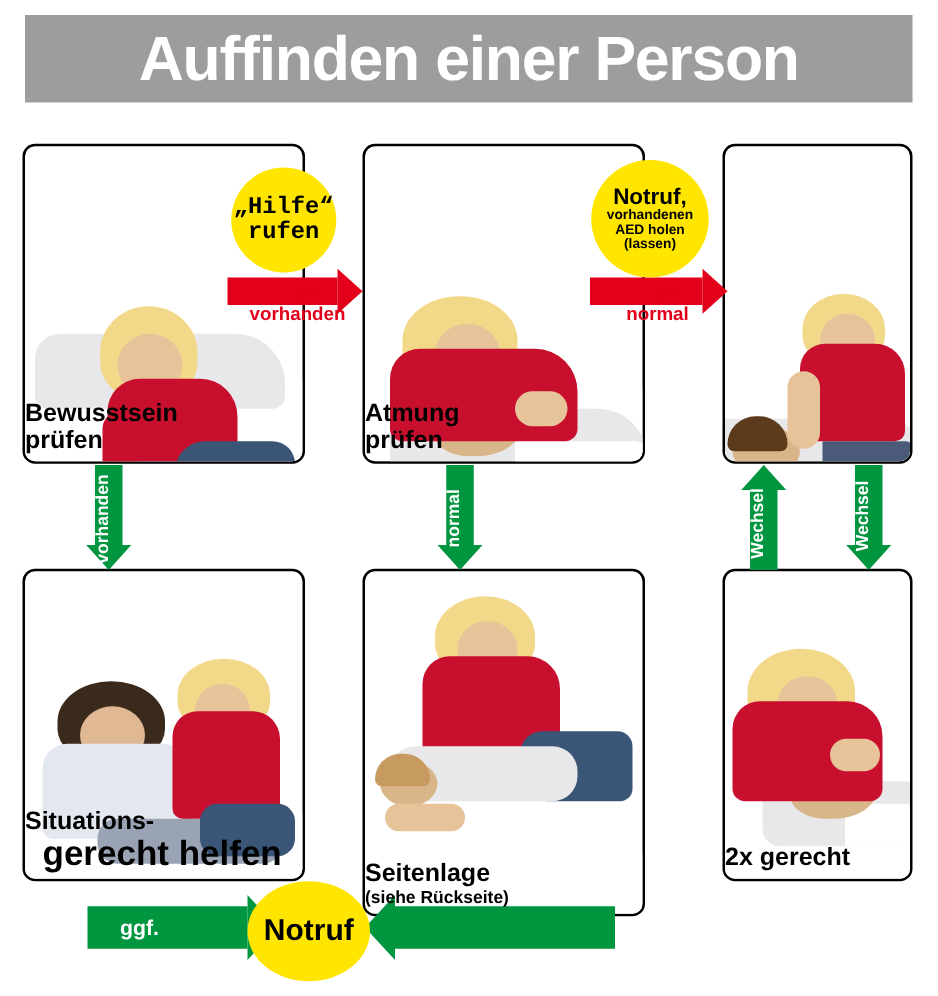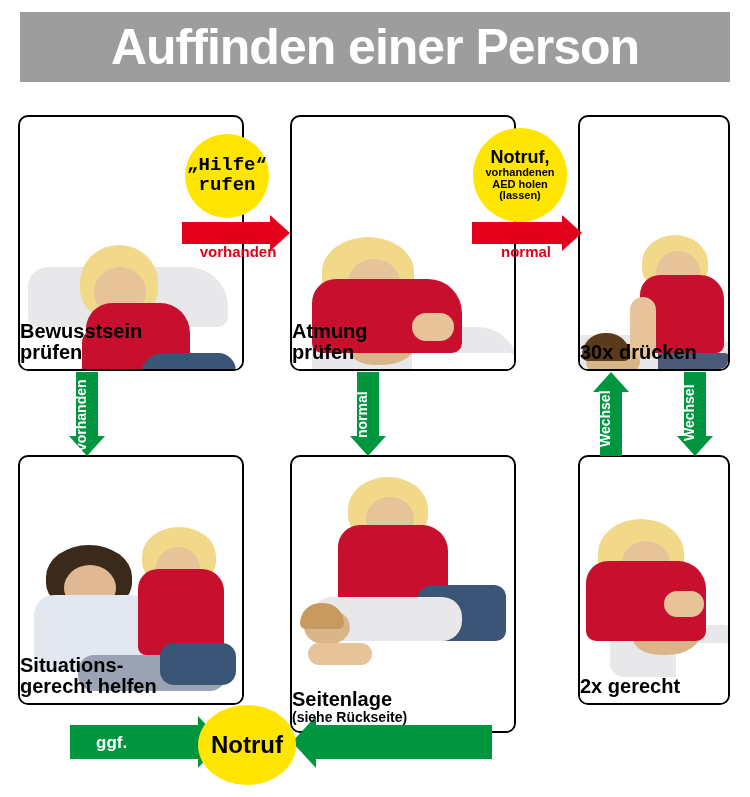--- a/index.html
+++ b/index.html
@@ -110,40 +110,37 @@
     <div class="floorline" style="height:30%;"></div>
     <div class="sk" style="left:0px;top:218px;width:152px;height:50px;background:#e8e8ea;border-radius:0 20px 8px 0;"></div>
     <div class="sk" style="left:78px;top:236px;width:74px;height:30px;background:#4a5a78;border-radius:0 8px 8px 0;"></div>
     <div class="sk" style="left:6px;top:224px;width:54px;height:40px;background:#d9b68a;border-radius:50%;"></div>
     <div class="sk" style="left:2px;top:216px;width:48px;height:28px;background:#5c3a1c;border-radius:24px 24px 6px 6px;"></div>
     <div class="sk" style="left:62px;top:118px;width:66px;height:56px;background:#f2d98a;border-radius:50% 50% 40% 40%;"></div>
     <div class="sk" style="left:76px;top:134px;width:44px;height:42px;background:#e7c39a;border-radius:50%;"></div>
     <div class="sk" style="left:60px;top:158px;width:84px;height:78px;background:#c8102e;border-radius:20px 24px 8px 8px;"></div>
     <div class="sk" style="left:50px;top:180px;width:26px;height:62px;background:#e7c39a;border-radius:13px;"></div>
   </div>
-  <div class="caption">
-    <span>30x drücken</span>
-  </div>
 </div>
 
 <div class="box" style="left:18px;top:455px;width:226px;height:250px;">
   <div class="photo">
     <div class="floorline" style="height:22%;"></div>
     <div class="sk" style="left:26px;top:88px;width:86px;height:64px;background:#3a2a1c;border-radius:50% 50% 40% 40%;"></div>
     <div class="sk" style="left:44px;top:108px;width:52px;height:46px;background:#e0b894;border-radius:50%;"></div>
     <div class="sk" style="left:14px;top:138px;width:120px;height:76px;background:#e3e7ef;border-radius:20px 24px 8px 8px;"></div>
     <div class="sk" style="left:58px;top:198px;width:148px;height:36px;background:#9aa3b4;border-radius:16px;"></div>
     <div class="sk" style="left:122px;top:70px;width:74px;height:58px;background:#f2d98a;border-radius:50% 50% 40% 40%;"></div>
     <div class="sk" style="left:136px;top:90px;width:44px;height:42px;background:#e7c39a;border-radius:50%;"></div>
     <div class="sk" style="left:118px;top:112px;width:86px;height:86px;background:#c8102e;border-radius:20px 22px 8px 8px;"></div>
     <div class="sk" style="left:140px;top:186px;width:76px;height:42px;background:#3b5577;border-radius:14px;"></div>
   </div>
   <div class="caption">
     <span>Situations-</span>
-    <span class="sub" style="font-size:20px;">gerecht helfen</span>
+    <span class="sub" style="font-size:28px;padding-left:14px;">gerecht helfen</span>
   </div>
 </div>
 
 <div class="box" style="left:290px;top:455px;width:226px;height:278px;">
   <div class="photo">
     <div class="floorline" style="height:18%;"></div>
     <div class="sk" style="left:56px;top:20px;width:80px;height:64px;background:#f2d98a;border-radius:50% 50% 40% 40%;"></div>
     <div class="sk" style="left:74px;top:40px;width:48px;height:44px;background:#e7c39a;border-radius:50%;"></div>
     <div class="sk" style="left:46px;top:68px;width:110px;height:86px;background:#c8102e;border-radius:22px 26px 10px 10px;"></div>
     <div class="sk" style="left:124px;top:128px;width:90px;height:56px;background:#3b5577;border-radius:18px 12px 10px 22px;"></div>

